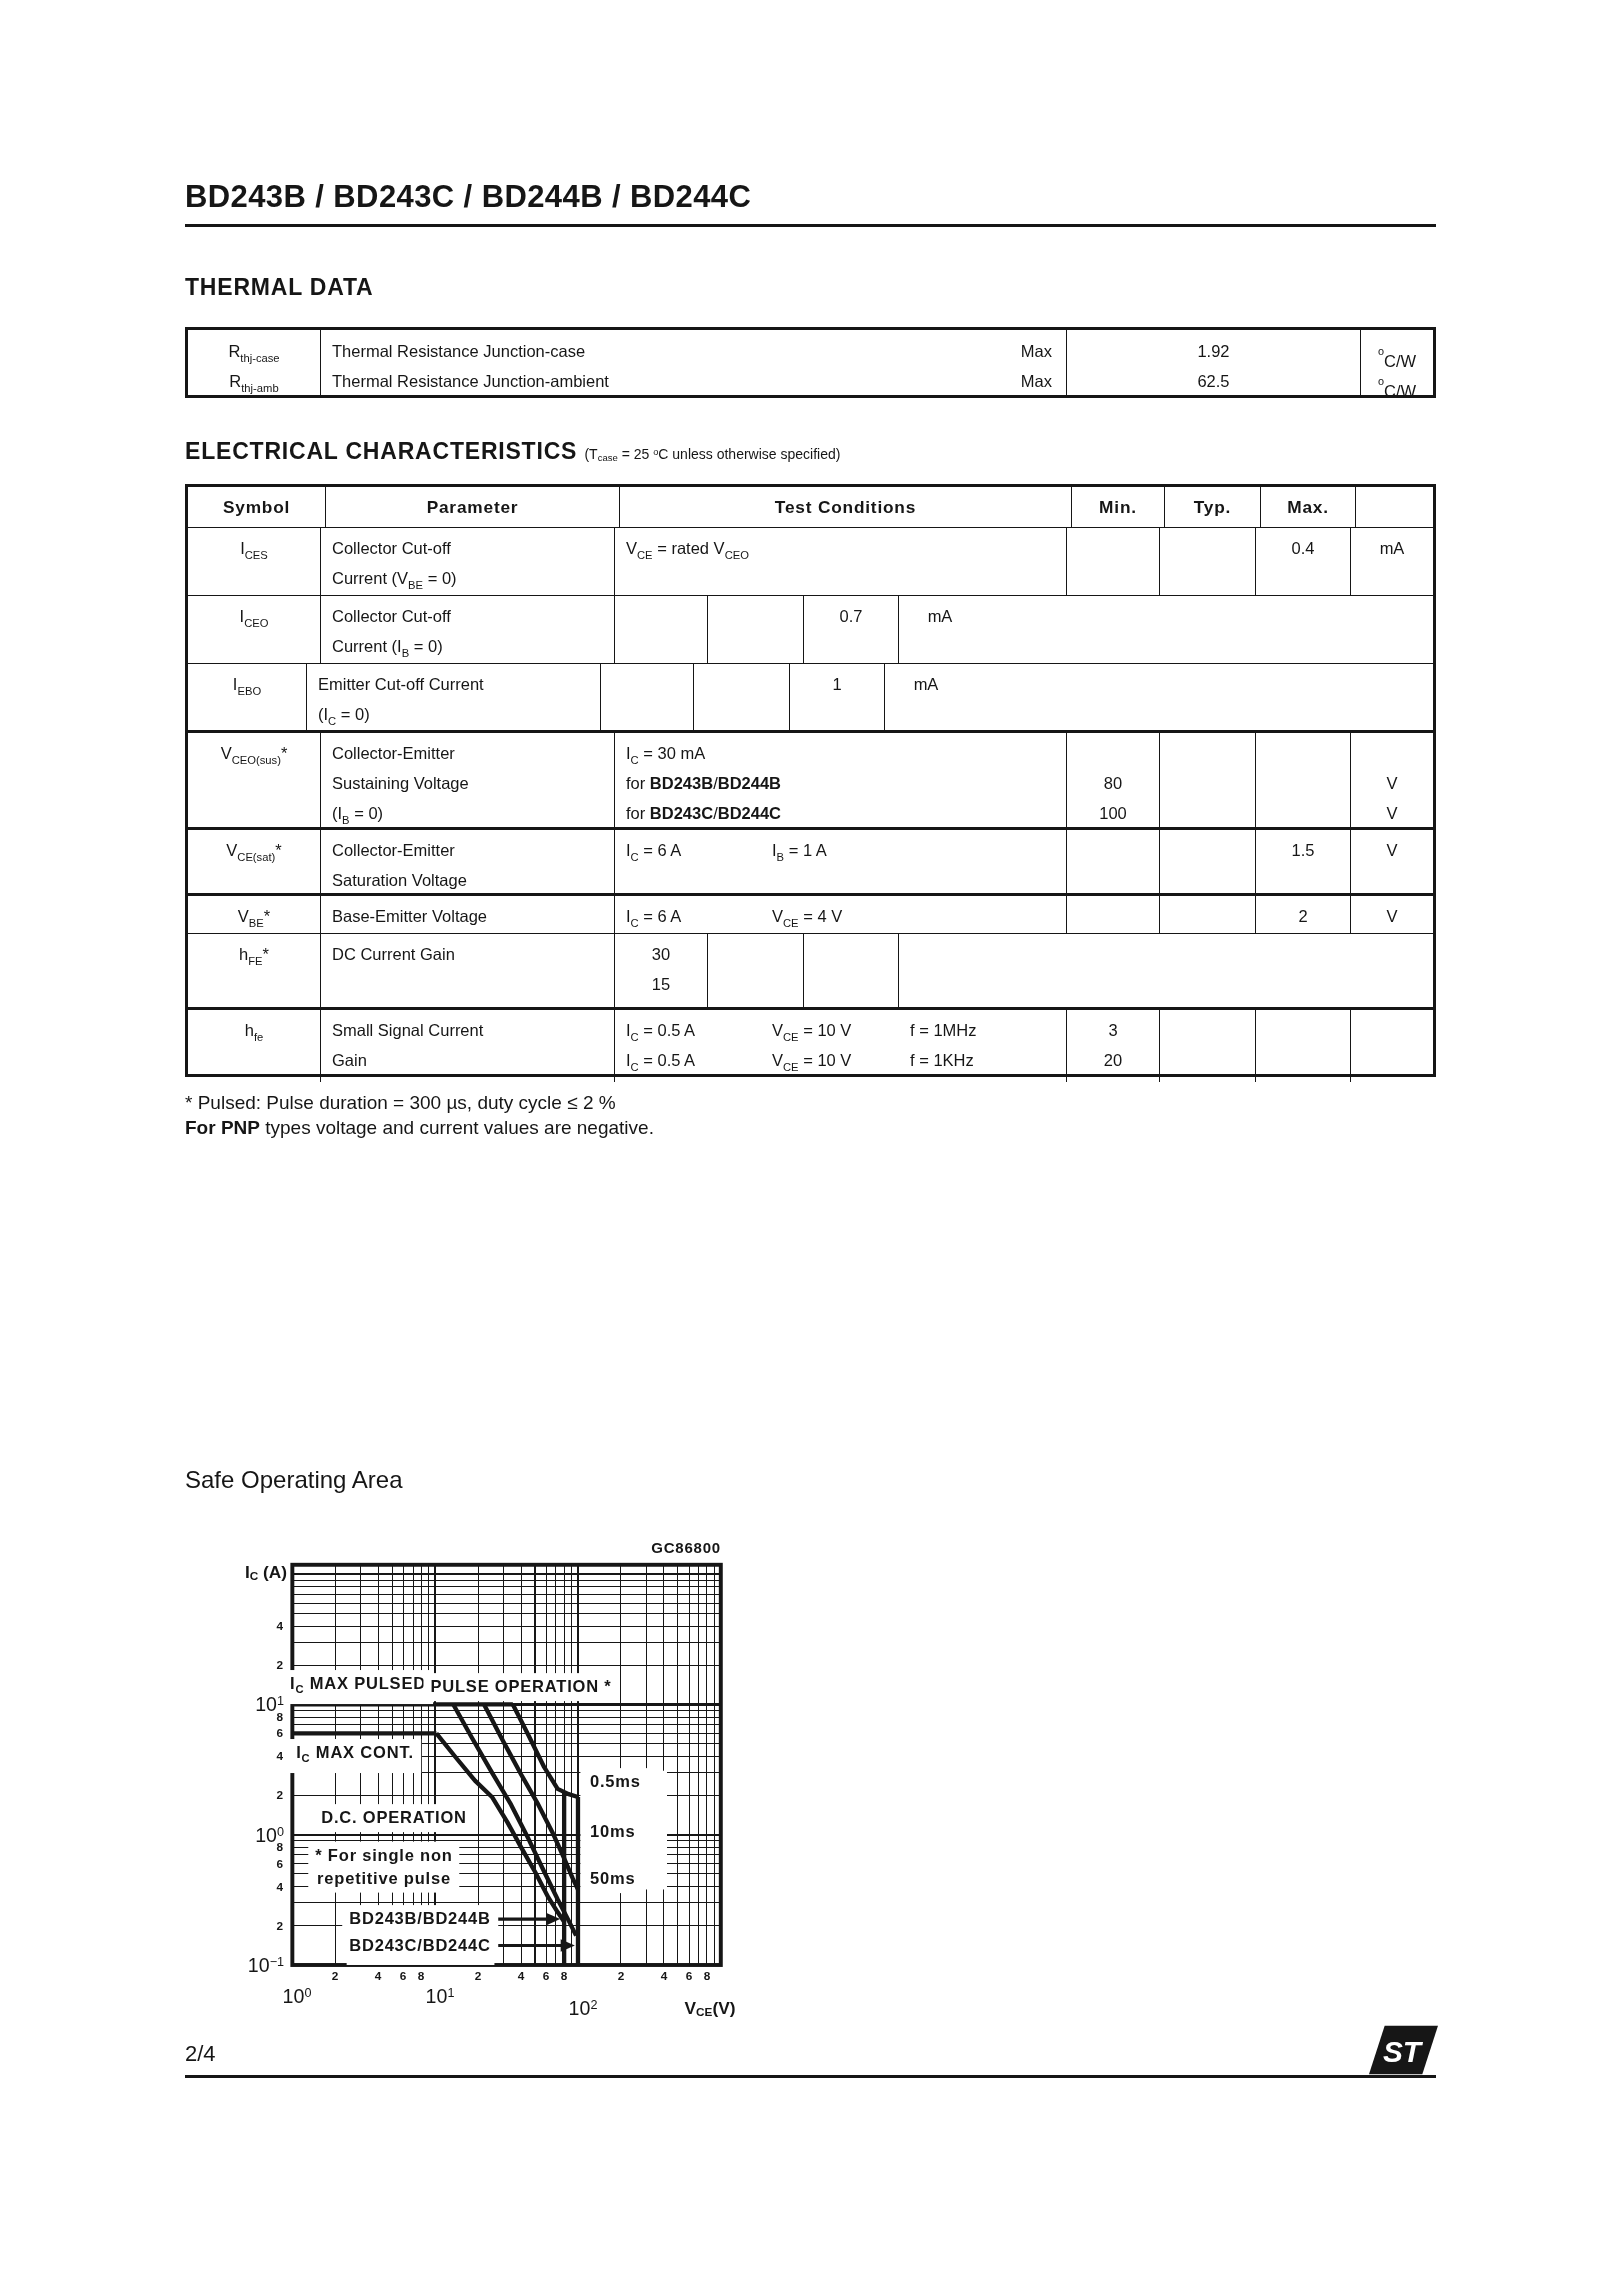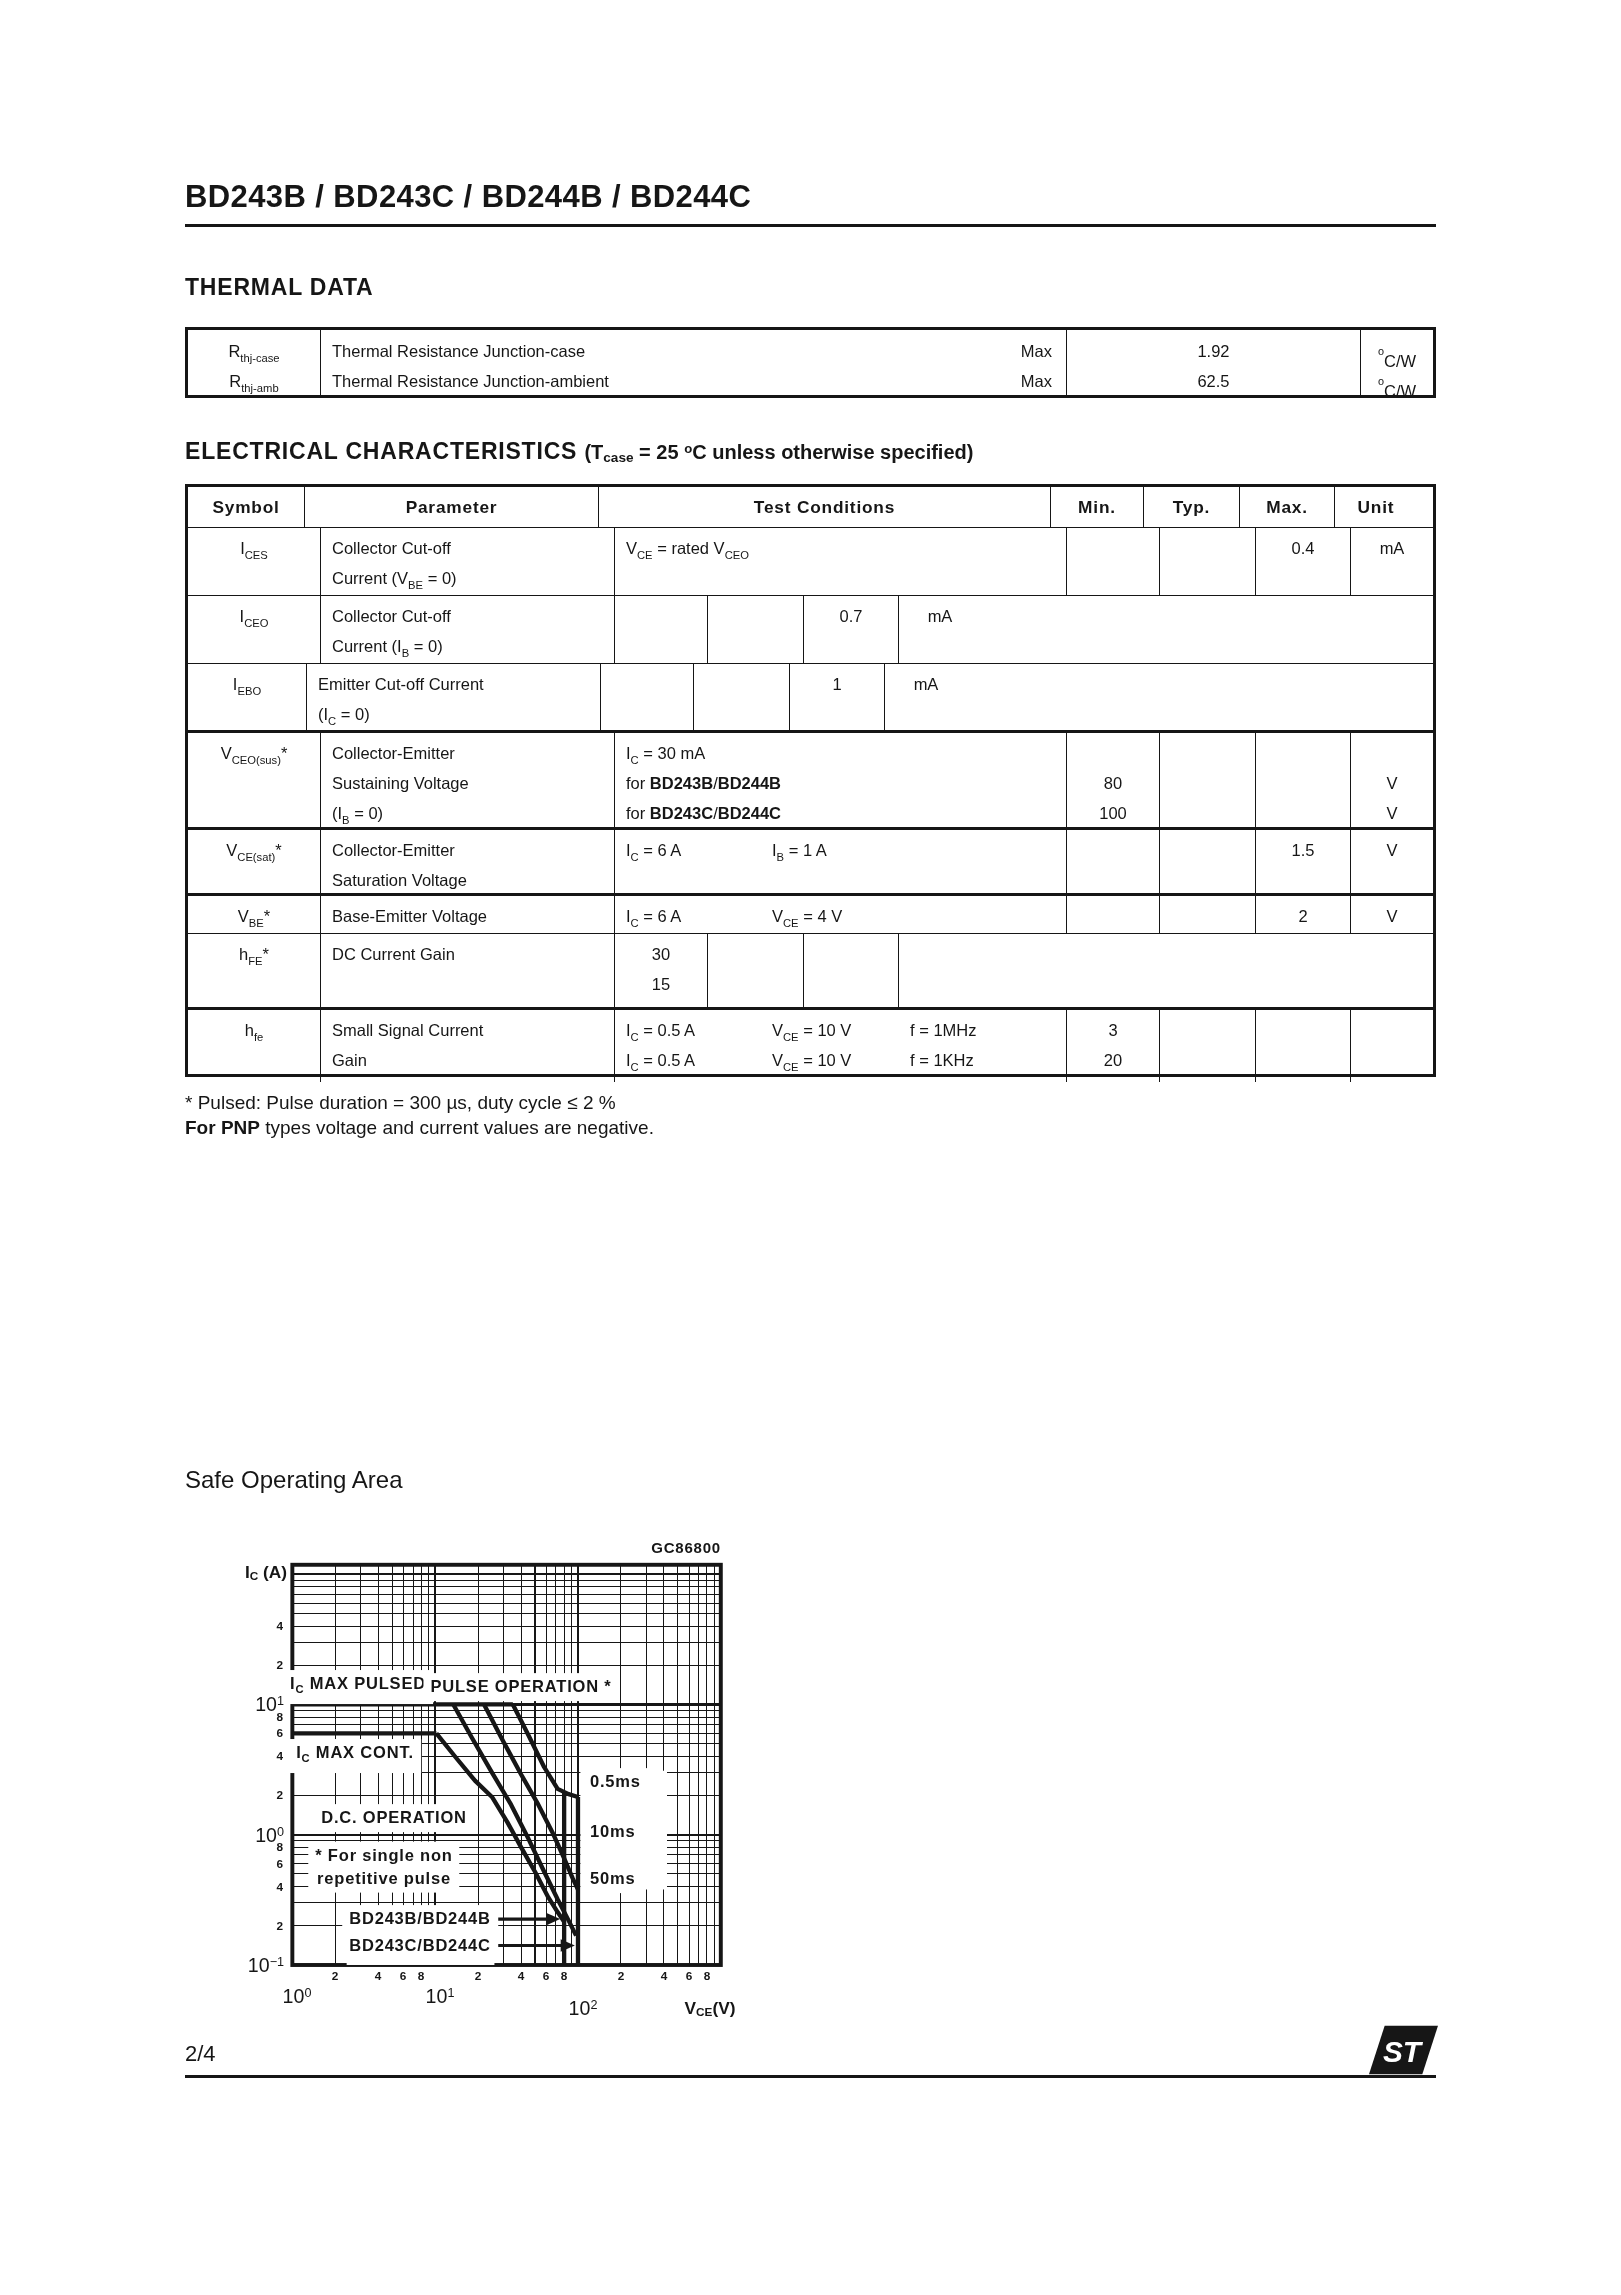--- a/index.html
+++ b/index.html
@@ -7,21 +7,21 @@
         font-family:"Liberation Sans", sans-serif;color:#161616;overflow:hidden;}
   .abs{position:absolute;}
   sub{font-size:68%;vertical-align:-18%;}
   sup{font-size:66%;vertical-align:40%;}
   b{font-weight:bold;}
 
   
   .doc-title{font-size:31px;font-weight:bold;letter-spacing:0.4px;}
   .rule{background:#161616;}
   .section-heading{font-size:23px;font-weight:bold;letter-spacing:0.8px;}
-  .heading-paren{font-size:20px;font-weight:bold;letter-spacing:0;}
+  .heading-paren{font-size:14px;font-weight:normal;letter-spacing:0;}
   .soa-heading{font-size:24px;font-weight:normal;}
 
   
   .dtable{border:3.1px solid #161616;box-sizing:border-box;background:#fff;}
   .tcol{box-sizing:border-box;height:100%;float:left;border-right:1.6px solid #161616;padding-top:5.5px;}
   .tcol:last-child{border-right:none;}
   .line{height:30px;line-height:30px;white-space:nowrap;font-size:16.5px;}
   .cellpad{padding-left:11px;}
   .center{text-align:center;}
   .erow{box-sizing:border-box;clear:both;overflow:hidden;}
@@ -78,21 +78,21 @@
         <div class="line center"><sup>o</sup>C/W</div>
       </div>
     </div>
 
   <div class="abs section-heading" style="left:185px;top:438px;">
     <span>ELECTRICAL  CHARACTERISTICS</span>
     <span class="heading-paren">(T<sub>case</sub> = 25 <sup>o</sup>C unless otherwise specified)</span>
   </div>
   <div class="abs dtable" id="elec-table" style="left:185px;top:484px;width:1251px;height:593px;">
       <div class="erow ehead" style="height: 40px;">
-        <div class="tcol" style="width: 117px;">
+        <div class="tcol" style="width: 138px;">
           <div class="line center">Symbol</div>
         </div>
         <div class="tcol" style="width: 294px;">
           <div class="line center">Parameter</div>
         </div>
         <div class="tcol" style="width: 452px;">
           <div class="line center">Test Conditions</div>
         </div>
         <div class="tcol" style="width: 93px;">
           <div class="line center">Min.</div>

